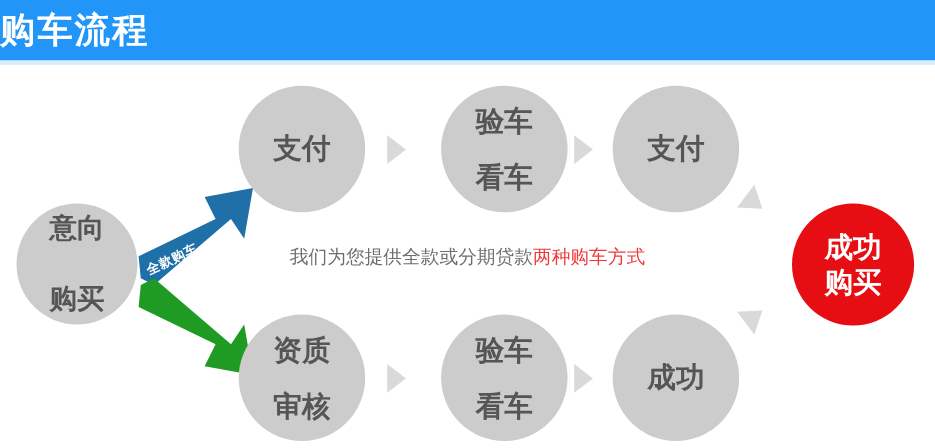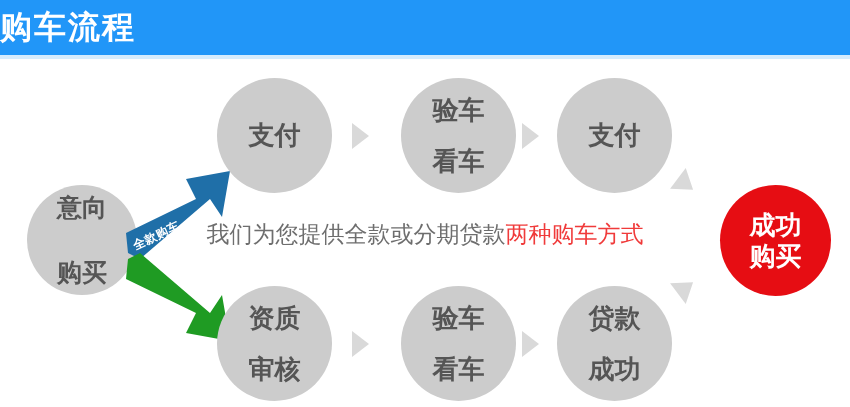--- a/index.html
+++ b/index.html
@@ -83,21 +83,21 @@
   }
   .node-line {
     display: block;
     line-height: 1.16;
     white-space: nowrap;
     font-weight: bold;
   }
 
   
   .node-start {
-    left: 27px;
+    left: 15px;
     top: 126px;
     width: 110px;
     height: 110px;
     gap: 36px;
   }
   .node-start .node-line { font-size: 25px; }
 
   
   .node-end {
     left: 720px;
@@ -172,21 +172,21 @@
     transform-origin: left center;
   }
 
   
   .caption {
     position: absolute;
     left: 0;
     top: 160px;
     width: 850px;
     text-align: center;
-    font-size: 23px;
+    font-size: 17px;
     line-height: 30px;
     white-space: nowrap;
   }
   .caption-main { color: #6e6e6e; }
   .caption-accent { color: #f03a3a; }
 </style>
 </head>
 <body>
 
 <div id="page">
@@ -238,21 +238,20 @@
     </div>
     <div class="tri-right tri-c"></div>
 
     <div class="node node-gray node-step row-bottom col-2">
       <span class="node-line">验车</span>
       <span class="node-line">看车</span>
     </div>
     <div class="tri-right tri-d"></div>
 
     <div class="node node-gray node-step row-bottom col-3">
-      <span class="node-line">贷款</span>
       <span class="node-line">成功</span>
     </div>
 
     <div class="tri-diag tri-up"></div>
     <div class="tri-diag tri-down"></div>
 
     <div class="node node-red node-end">
       <span class="node-line">成功</span>
       <span class="node-line">购买</span>
     </div>

